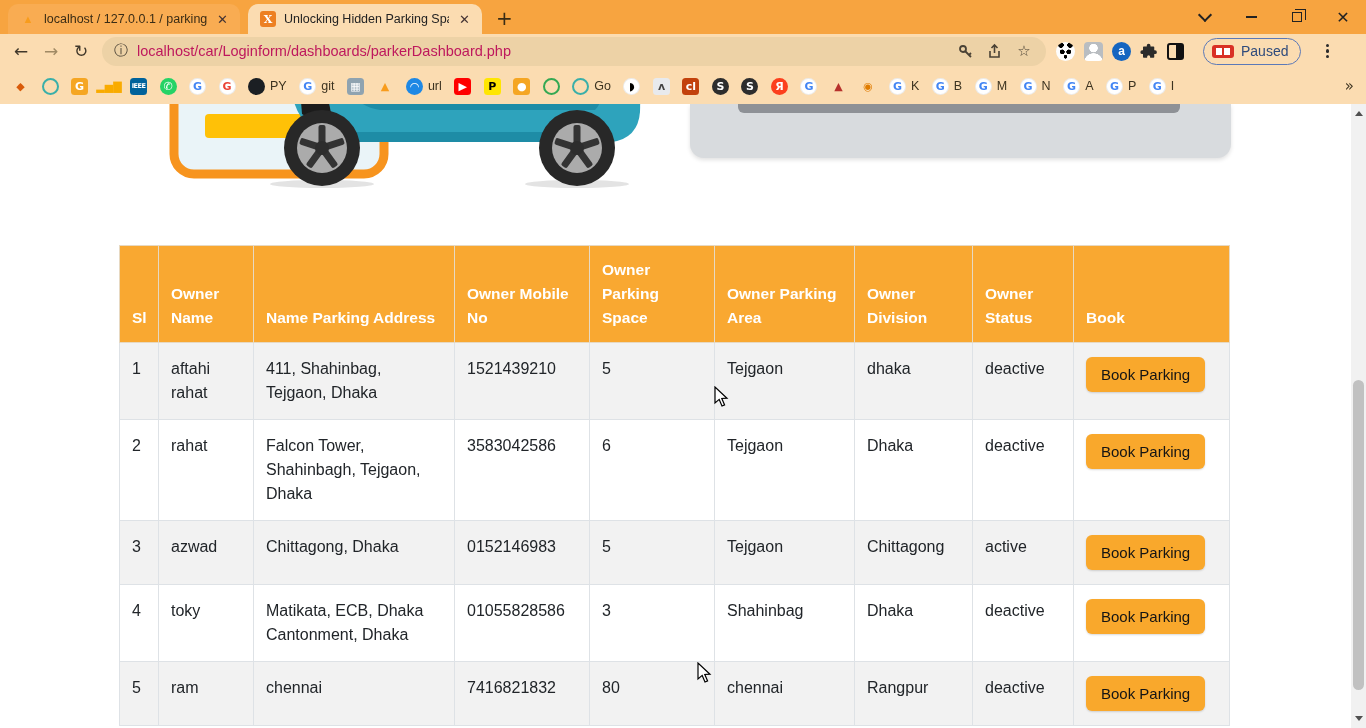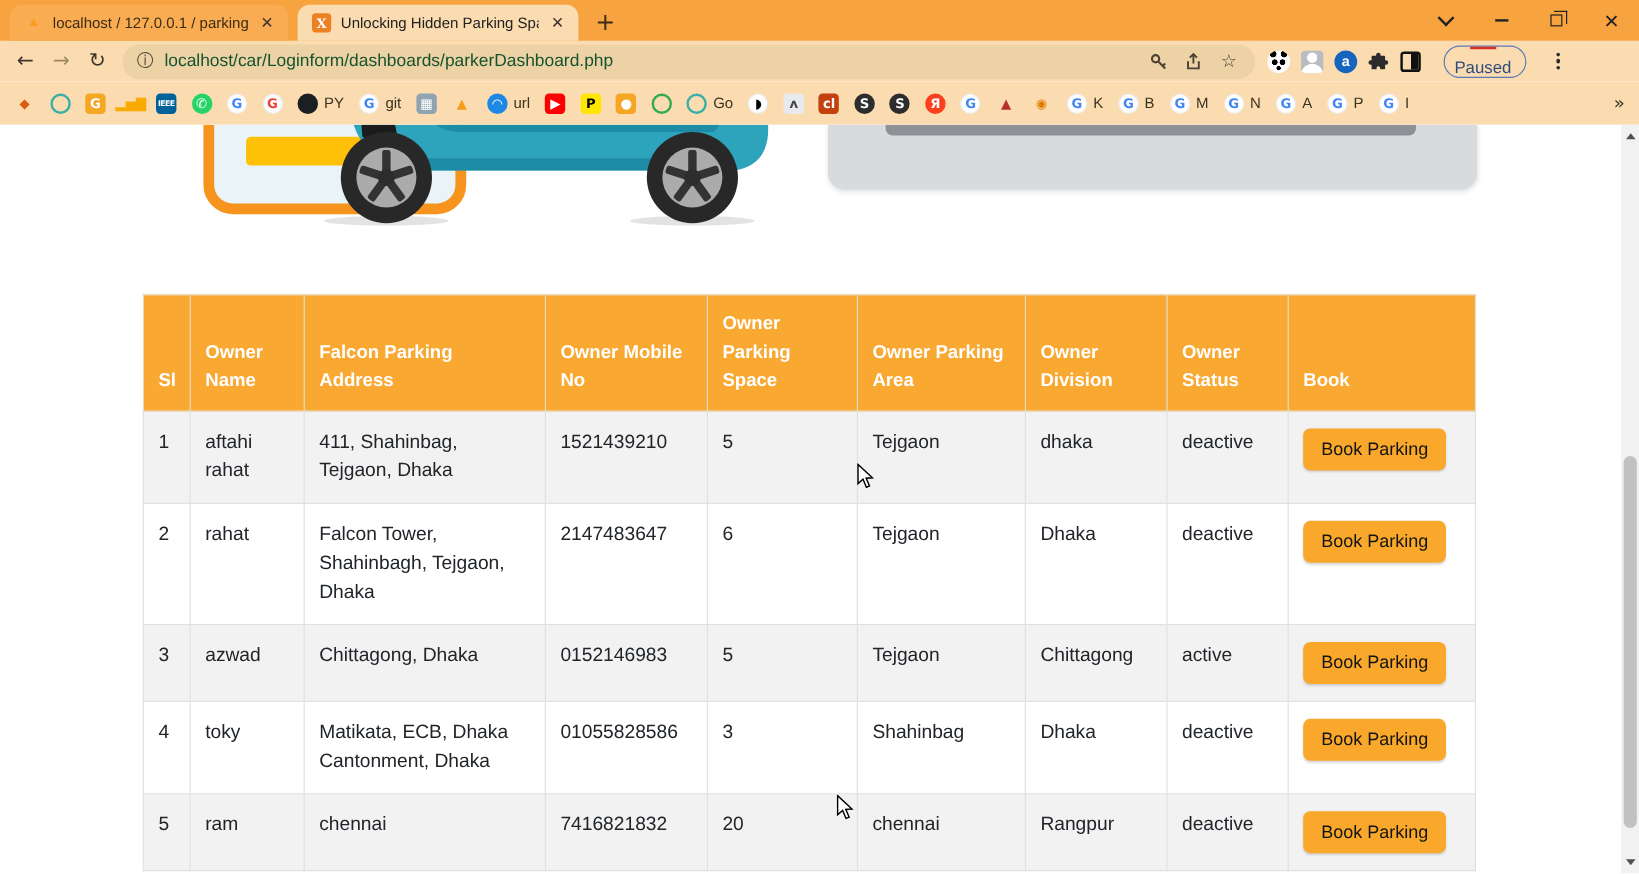--- a/index.html
+++ b/index.html
@@ -29,39 +29,39 @@
                          border-top:1.6px solid #222; border-right:1.6px solid #222; }
   .icon-close-x { font-family:"DejaVu Sans",sans-serif; font-size:16px; }
 
   .toolbar { height:34px; background:#FBDCB1; display:flex; align-items:center; padding:0 6px; }
   .nav-btn { width:30px; height:30px; display:flex; align-items:center; justify-content:center;
              font-family:"DejaVu Sans",sans-serif; font-size:17px; color:#40372a; border-radius:50%; }
   .nav-fwd { color:#a08a64; }
   .omnibox { width:944px; height:29px; margin-left:6px; border-radius:15px; background:#EDD2A6;
              display:flex; align-items:center; padding:0 12px; gap:9px; }
   .omni-info { font-family:"DejaVu Sans",sans-serif; font-size:14px; color:#4a4235; }
-  .omni-url { flex:1; font-size:14.5px; color:#14532d; white-space:nowrap; overflow:hidden; }
+  .omni-url { flex:1; font-size:14.5px; color:#be185d; white-space:nowrap; overflow:hidden; }
   .omni-ic { width:20px; height:20px; display:flex; align-items:center; justify-content:center; }
   .ext-cluster { display:flex; align-items:center; gap:9px; margin-left:10px; }
   .ext-panda { width:19px; height:19px; border-radius:50%;
     background: radial-gradient(circle at 26% 16%, #000 2.6px, transparent 3px),
                 radial-gradient(circle at 74% 16%, #000 2.6px, transparent 3px),
                 radial-gradient(circle at 33% 52%, #000 2.2px, transparent 2.6px),
                 radial-gradient(circle at 67% 52%, #000 2.2px, transparent 2.6px),
                 radial-gradient(circle at 50% 78%, #000 1.6px, transparent 2px), #fdfdfd; }
   .ext-avatar { width:19px; height:19px; border-radius:4px;
     background: radial-gradient(circle at 50% 32%, #fff 4px, transparent 4.5px),
                 radial-gradient(circle at 50% 108%, #fff 9px, transparent 9.5px), #b9bdc1; }
   .ext-abadge { width:19px; height:19px; border-radius:50%; background:#1565C0; color:#fff;
                 display:flex; align-items:center; justify-content:center; font-size:12px; font-weight:bold; }
   .ext-puzzle { width:18px; height:18px; color:#2b2b2b; }
   .ext-sidebar { width:17px; height:17px; border:2.2px solid #111; border-radius:3px;
                  background:linear-gradient(to right, transparent 55%, #111 55%); }
   .paused-pill { display:flex; align-items:center; gap:7px; height:27px; padding:0 12px 0 8px;
-                 border:1.5px solid #5b79b8; border-radius:14px; margin-left:10px;flex-direction:column; }
+                 border:1.5px solid #5b79b8; border-radius:14px; margin-left:10px; }
   .paused-ic { width:22px; height:13px; border-radius:3px; background:#D93025; position:relative; }
   .paused-ic:before { content:""; position:absolute; inset:3px 4px; border-left:6px solid #fff;
                       border-right:6px solid #fff; }
   .paused-text { font-size:14px; color:#2f4b7c; }
   .kebab { width:18px; display:flex; flex-direction:column; align-items:center; gap:2.5px; margin-left:8px; }
   .kebab i { width:3.2px; height:3.2px; border-radius:50%; background:#2b2b2b; }
 
   .bookmarks-bar { height:36px; background:#FBDCB1; display:flex; align-items:center;
                    padding:0 12px; gap:12.5px; }
   .bm { display:flex; align-items:center; gap:5px; font-size:12.5px; color:#3c3320; }
@@ -353,21 +353,21 @@
         <col style="width:125px">
         <col style="width:140px">
       <col style="width:118px">
         <col style="width:101px">
         <col style="width:156px">
     </colgroup>
     <thead>
         <tr id="table-head-row">
           <th>Sl</th>
           <th>Owner Name</th>
-          <th>Falcon Parking Address</th>
+          <th>Name Parking Address</th>
           <th>Owner Mobile No</th>
           <th>Owner Parking Space</th>
           <th>Owner Parking Area</th>
           <th>Owner Division</th>
           <th>Owner Status</th>
           <th>Book</th>
         </tr>
       </thead>
     <tbody id="table-body">
         <tr>
@@ -378,21 +378,21 @@
           <td>5</td>
           <td>Tejgaon</td>
           <td>dhaka</td>
           <td>deactive</td>
           <td><button class="book-btn">Book Parking</button></td>
         </tr>
         <tr>
           <td>2</td>
           <td>rahat</td>
           <td>Falcon Tower, Shahinbagh, Tejgaon, Dhaka</td>
-          <td>2147483647</td>
+          <td>3583042586</td>
           <td>6</td>
           <td>Tejgaon</td>
           <td>Dhaka</td>
           <td>deactive</td>
           <td><button class="book-btn">Book Parking</button></td>
         </tr>
         <tr>
           <td>3</td>
           <td>azwad</td>
           <td>Chittagong, Dhaka</td>
@@ -412,21 +412,21 @@
           <td>Shahinbag</td>
           <td>Dhaka</td>
           <td>deactive</td>
           <td><button class="book-btn">Book Parking</button></td>
         </tr>
         <tr>
           <td>5</td>
           <td>ram</td>
           <td>chennai</td>
           <td>7416821832</td>
-          <td>20</td>
+          <td>80</td>
           <td>chennai</td>
           <td>Rangpur</td>
           <td>deactive</td>
           <td><button class="book-btn">Book Parking</button></td>
         </tr>
       </tbody>
   </table>
 
   <svg class="cursor" style="left:714px; top:282px;" viewBox="0 0 16 22">
     <path d="M1 1 L1 17 L5.2 13.4 L8 20 L10.6 18.9 L7.8 12.5 L13 12.2 Z" fill="#fff" stroke="#000" stroke-width="1.2"></path>

